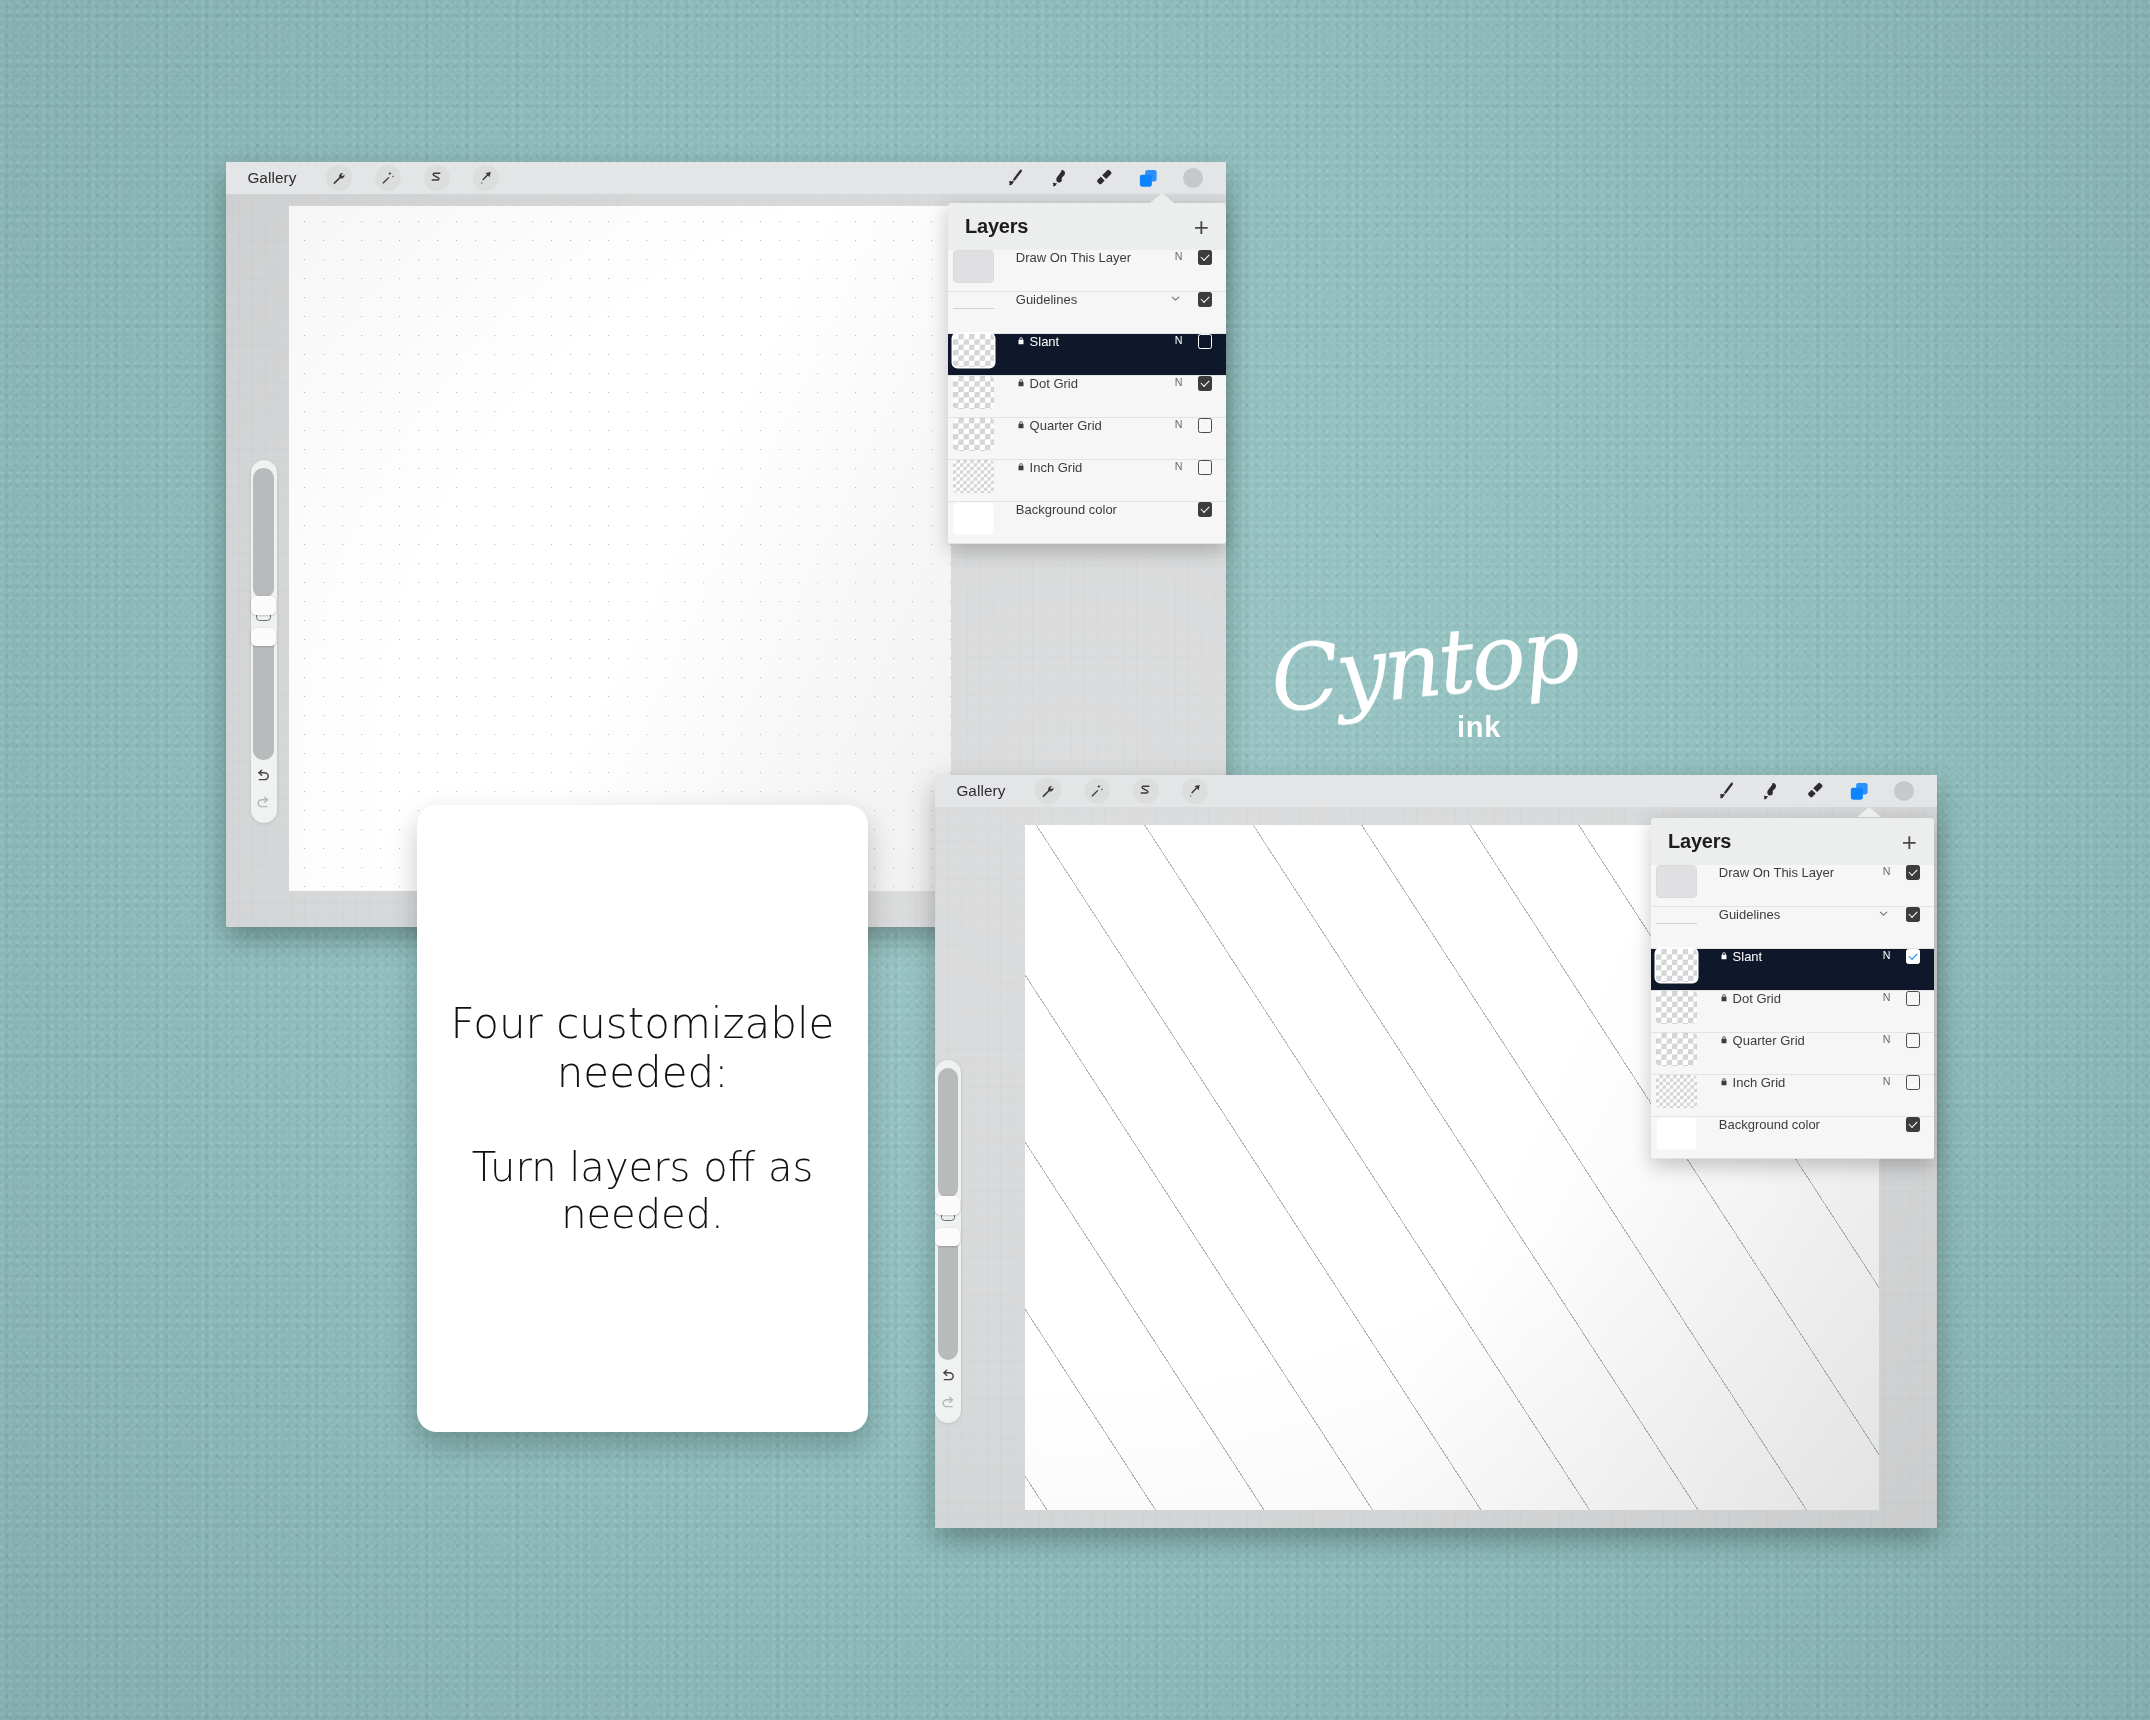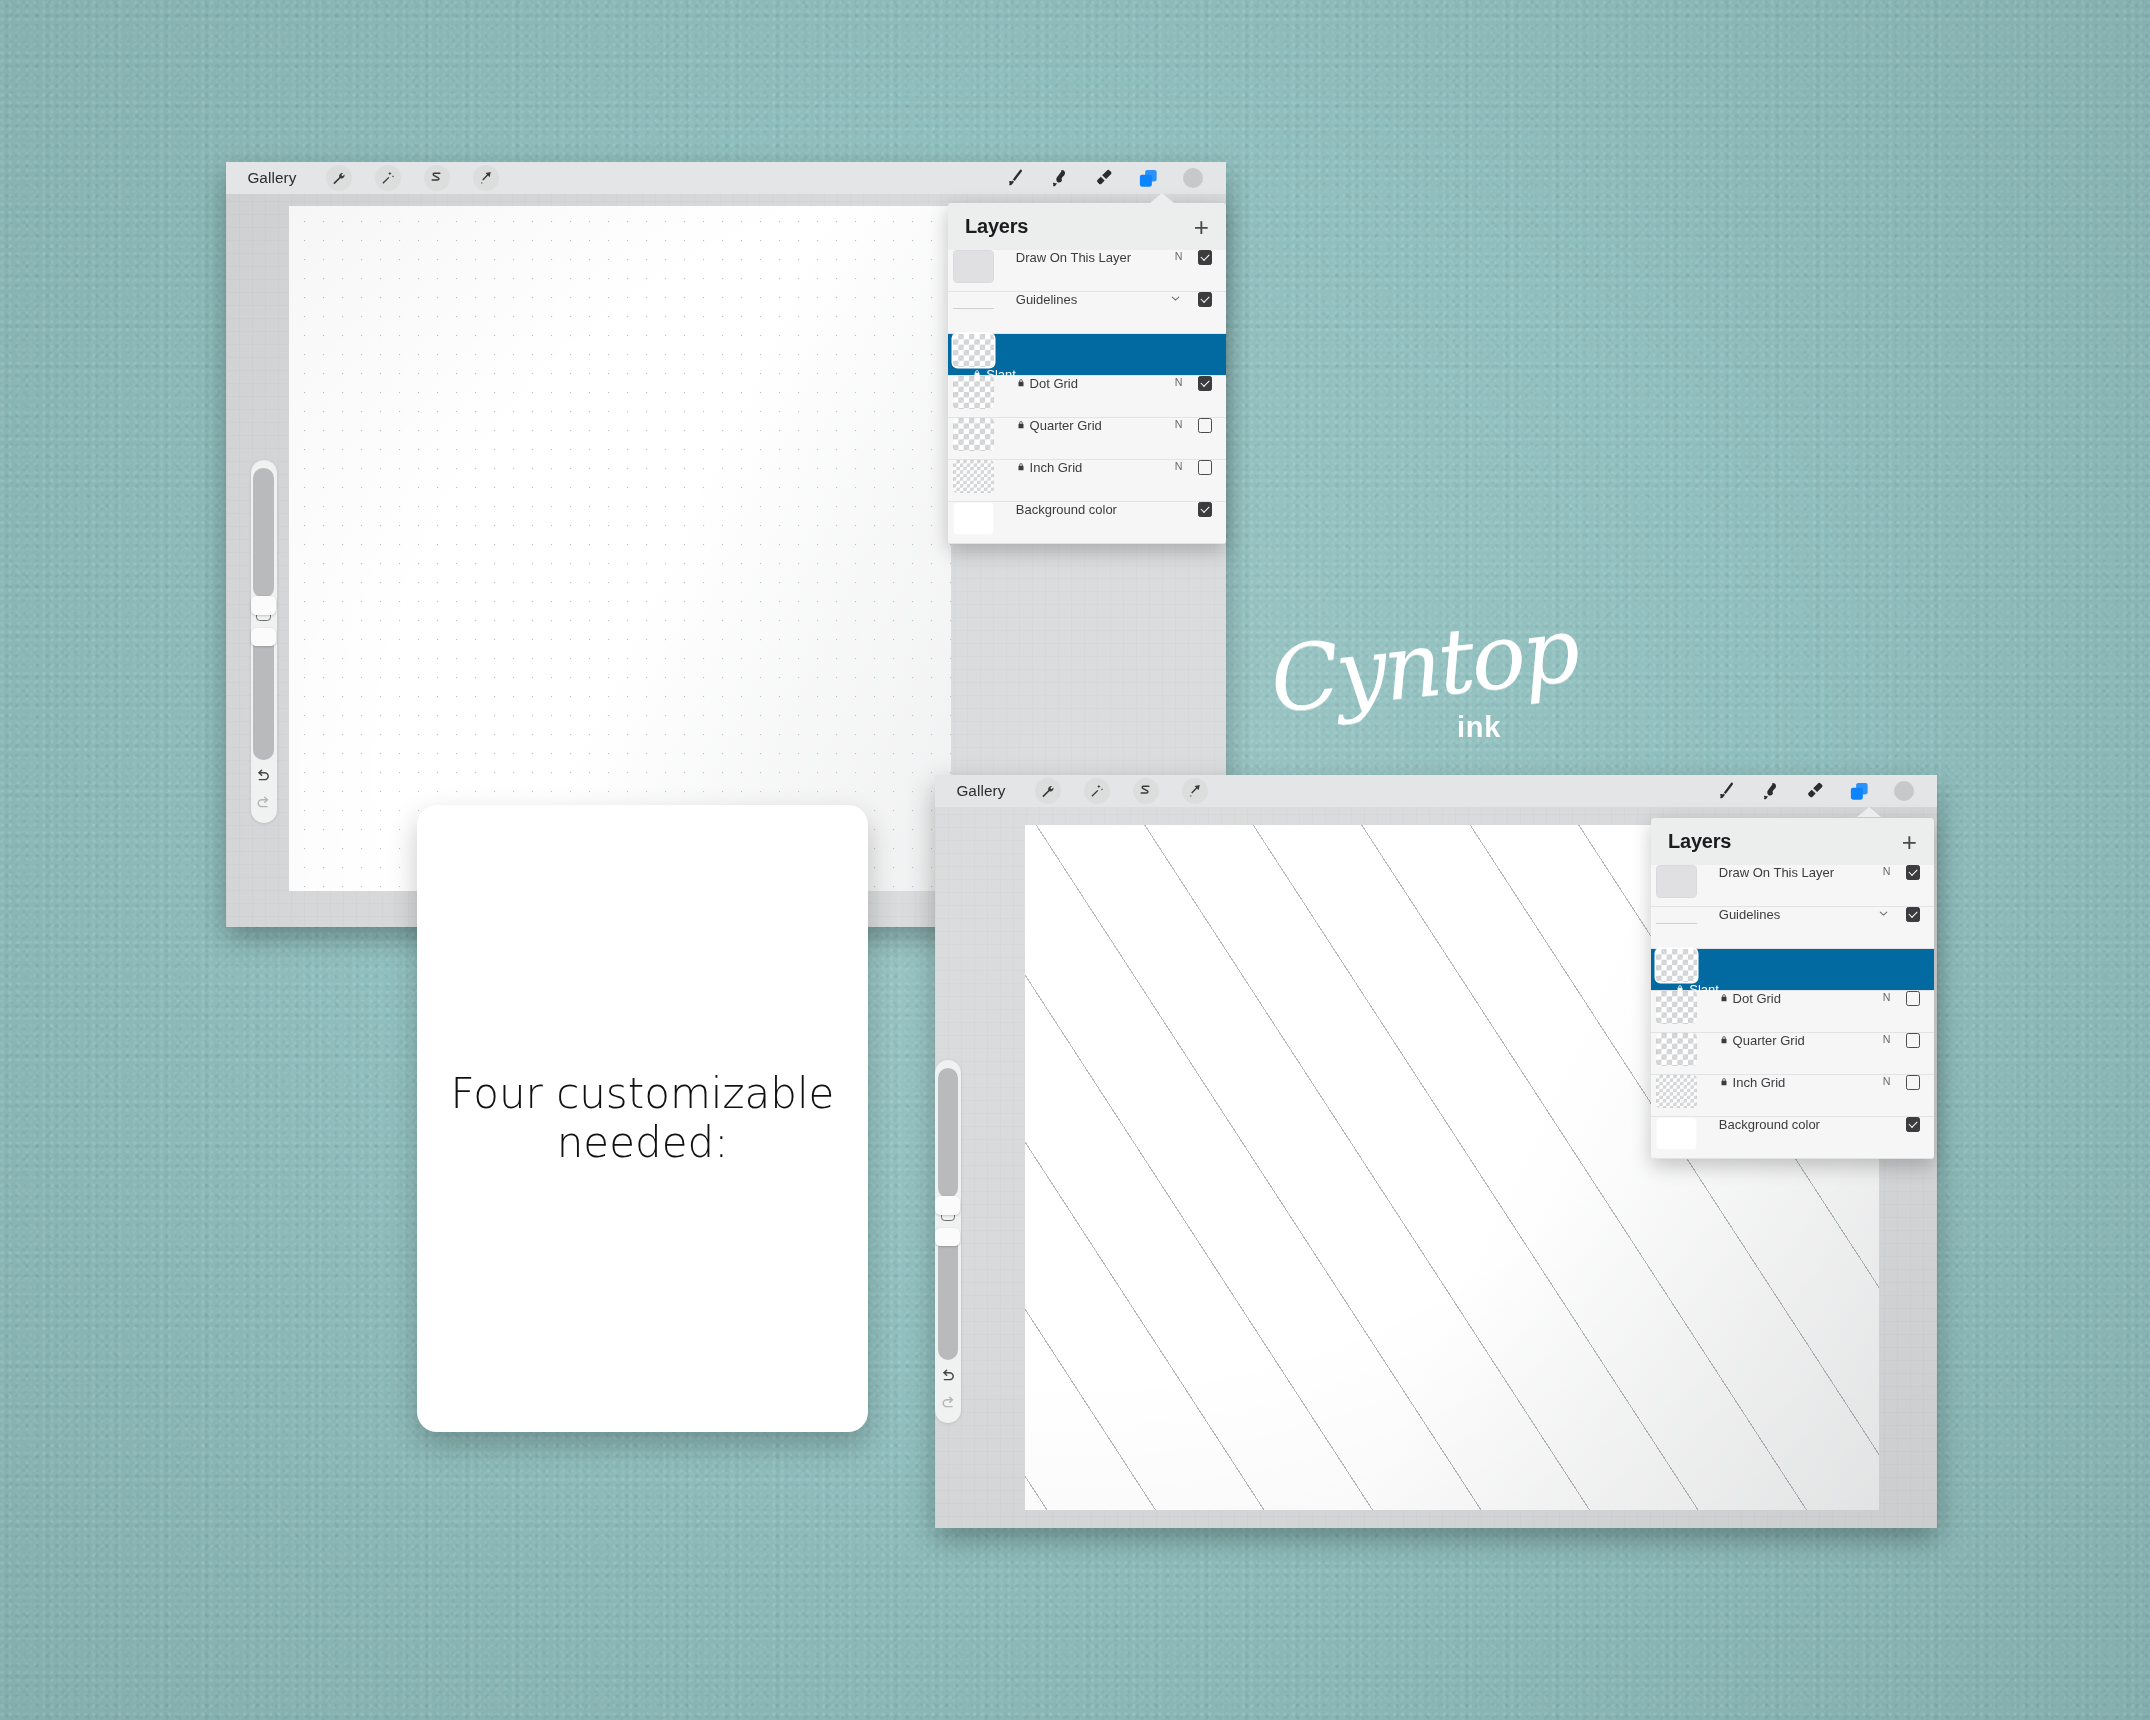--- a/index.html
+++ b/index.html
@@ -197,21 +197,21 @@
 
   .layer-row {
     display: flex;
     align-items: flex-start;
     background: #f6f6f7;
     border-bottom: 0.8px solid #e2e3e4;
     height: 42px;
     padding: 0 0 0 3.1px;
     position: relative;
   }
-  .layer-row.selected { background: #0369a1; flex-direction: column; }
+  .layer-row.selected { background: #0f172a; }
   .layer-row.selected .layer-name,
   .layer-row.selected .blend-mode { color: #ffffff; }
 
   .layer-thumb {
     width: 41px; height: 33px;
     border-radius: 4.6px;
     background: #e0e0e2;
     flex: 0 0 auto;
     margin-left: 2.3px;
     box-shadow: inset 0 0 0 0.8px rgba(0,0,0,.03);
@@ -672,20 +672,21 @@
           <span>Background color</span>
         </span>
         <span class="blend-mode"></span>
         <span class="vis-box on"></span>
       </div>
     </div>
 </div>
 
 <div id="text-card">
   <p class="tc-head">Four customizable needed:</p>
+  <p class="tc-foot">Turn layers off as needed.</p>
 </div>
 
 <div id="brand-logo">
   <span class="script">Cyntop</span>
   <span class="sub">ink</span>
 </div>
 
 <div id="bg-vignette"></div>
 
 

